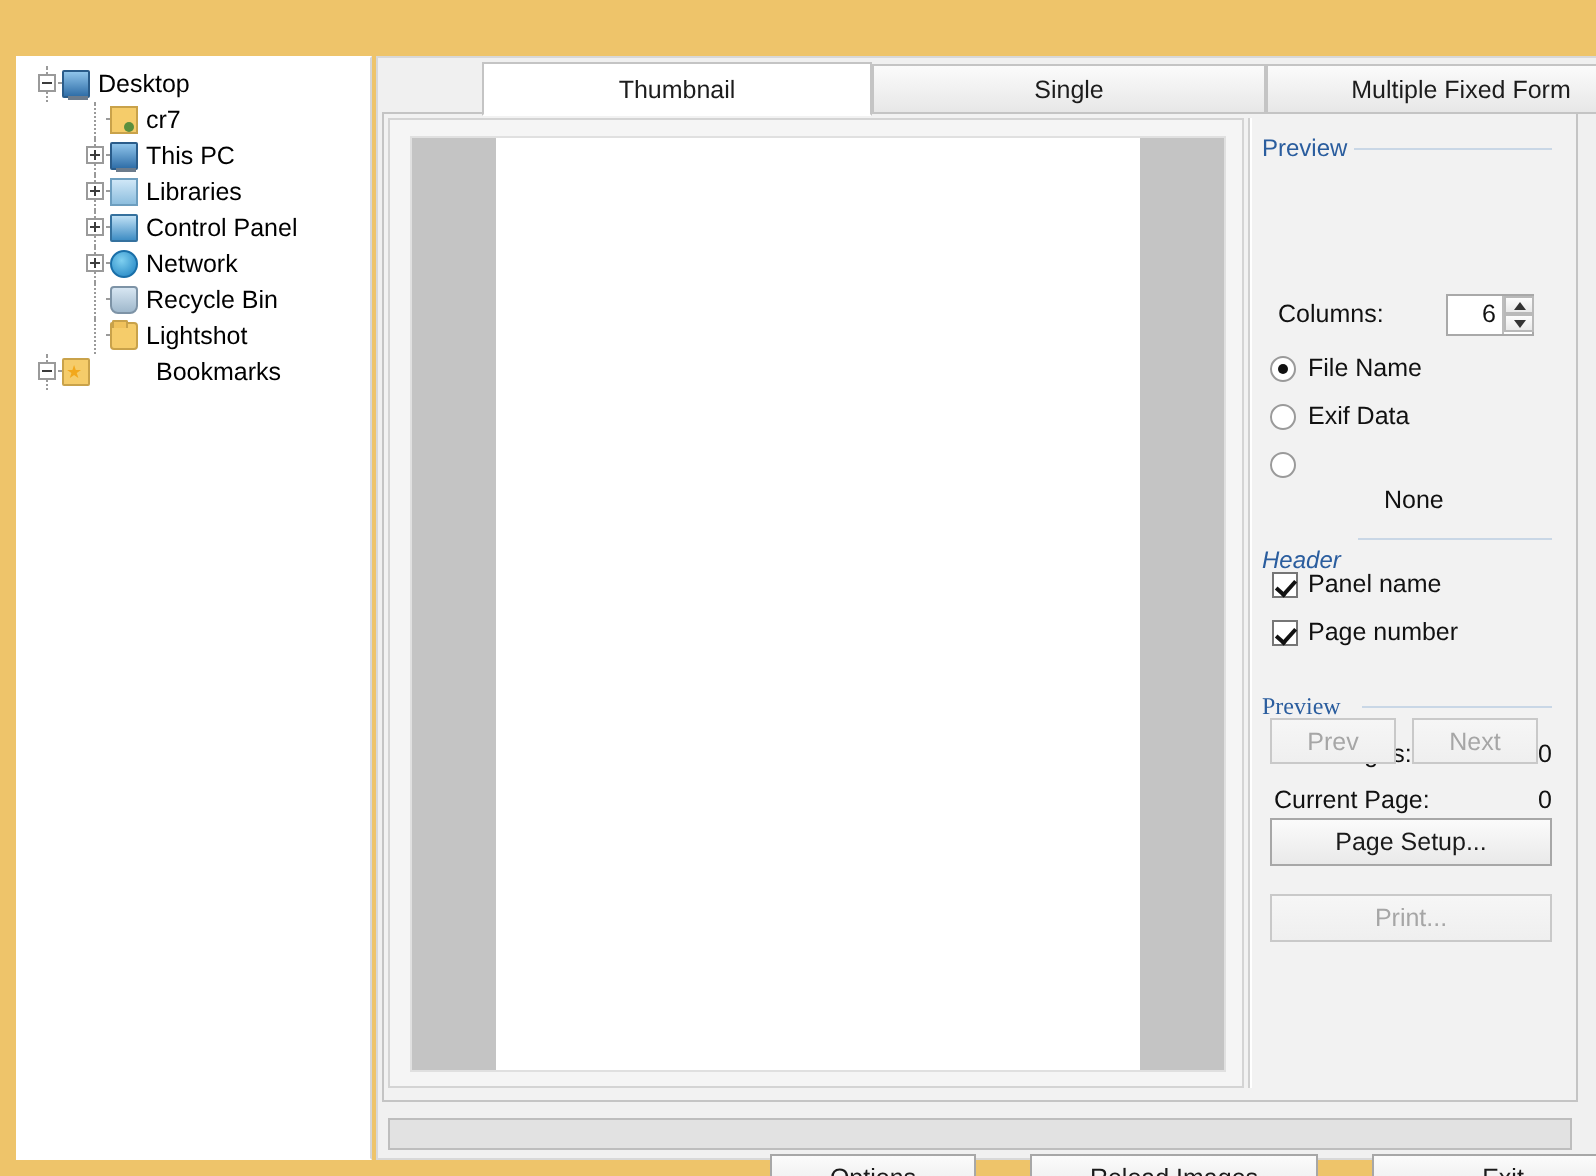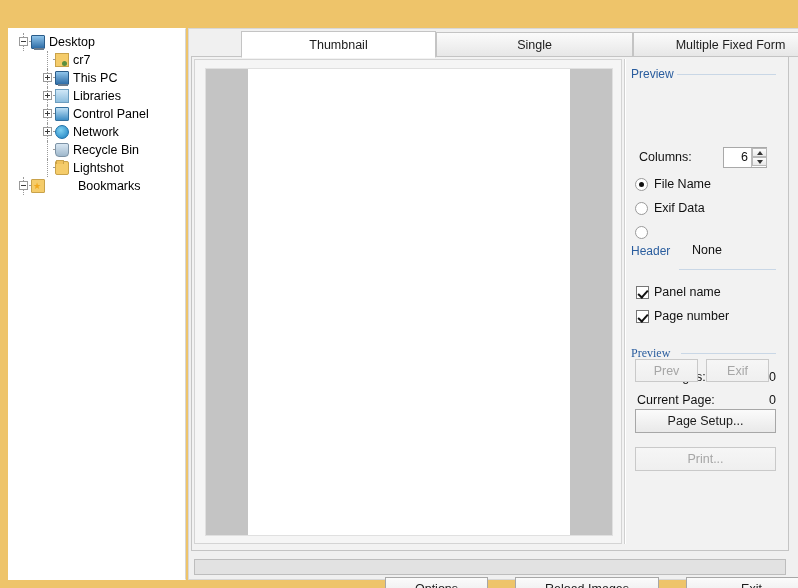--- a/index.html
+++ b/index.html
@@ -509,40 +509,40 @@
 
         <div class="radio on" style="left:6px; top:119px;"></div>
         <div class="opt-label" style="left:25px; top:118px;">File Name</div>
 
         <div class="radio" style="left:6px; top:143px;"></div>
         <div class="opt-label" style="left:25px; top:142px;">Exif Data</div>
 
         <div class="radio" style="left:6px; top:167px;"></div>
         <div class="opt-label" style="left:25px; top:184px;margin-left:38px;">None</div>
 
-        <div class="grp-title" style="left:2px; top:185px;">Header</div>
+        <div class="grp-title" style="left:2px; top:214px;font-style:italic;">Header</div>
         <div class="grp-line" style="left:50px; top:210px; width:97px;"></div>
 
         <div class="check on" style="left:7px; top:227px;"></div>
         <div class="opt-label" style="left:25px; top:226px;">Panel name</div>
 
         <div class="check on" style="left:7px; top:251px;"></div>
         <div class="opt-label" style="left:25px; top:250px;">Page number</div>
 
         <div class="grp-title" style="left:2px; top:287px;font-family:Liberation Serif, serif;">Preview</div>
         <div class="grp-line" style="left:52px; top:294px; width:95px;"></div>
 
         <div class="opt-label" style="left:8px; top:311px;">Total Pages:</div>
         <div class="opt-value" style="left:110px; top:311px; width:37px;">0</div>
 
         <div class="opt-label" style="left:8px; top:334px;">Current Page:</div>
         <div class="opt-value" style="left:110px; top:334px; width:37px;">0</div>
 
         <div class="btn btn-prev disabled">Prev</div>
-        <div class="btn btn-next disabled">Exif</div>
+        <div class="btn btn-next disabled">Next</div>
         <div class="btn btn-setup">Page Setup...</div>
         <div class="btn btn-print disabled">Print...</div>
       </div>
     </div>
 
     <div class="statusbar"></div>
 
     <div class="bbtn b-options">Options</div>
     <div class="bbtn b-reload">Reload Images</div>
     <div class="bbtn b-exit">Exit</div>

